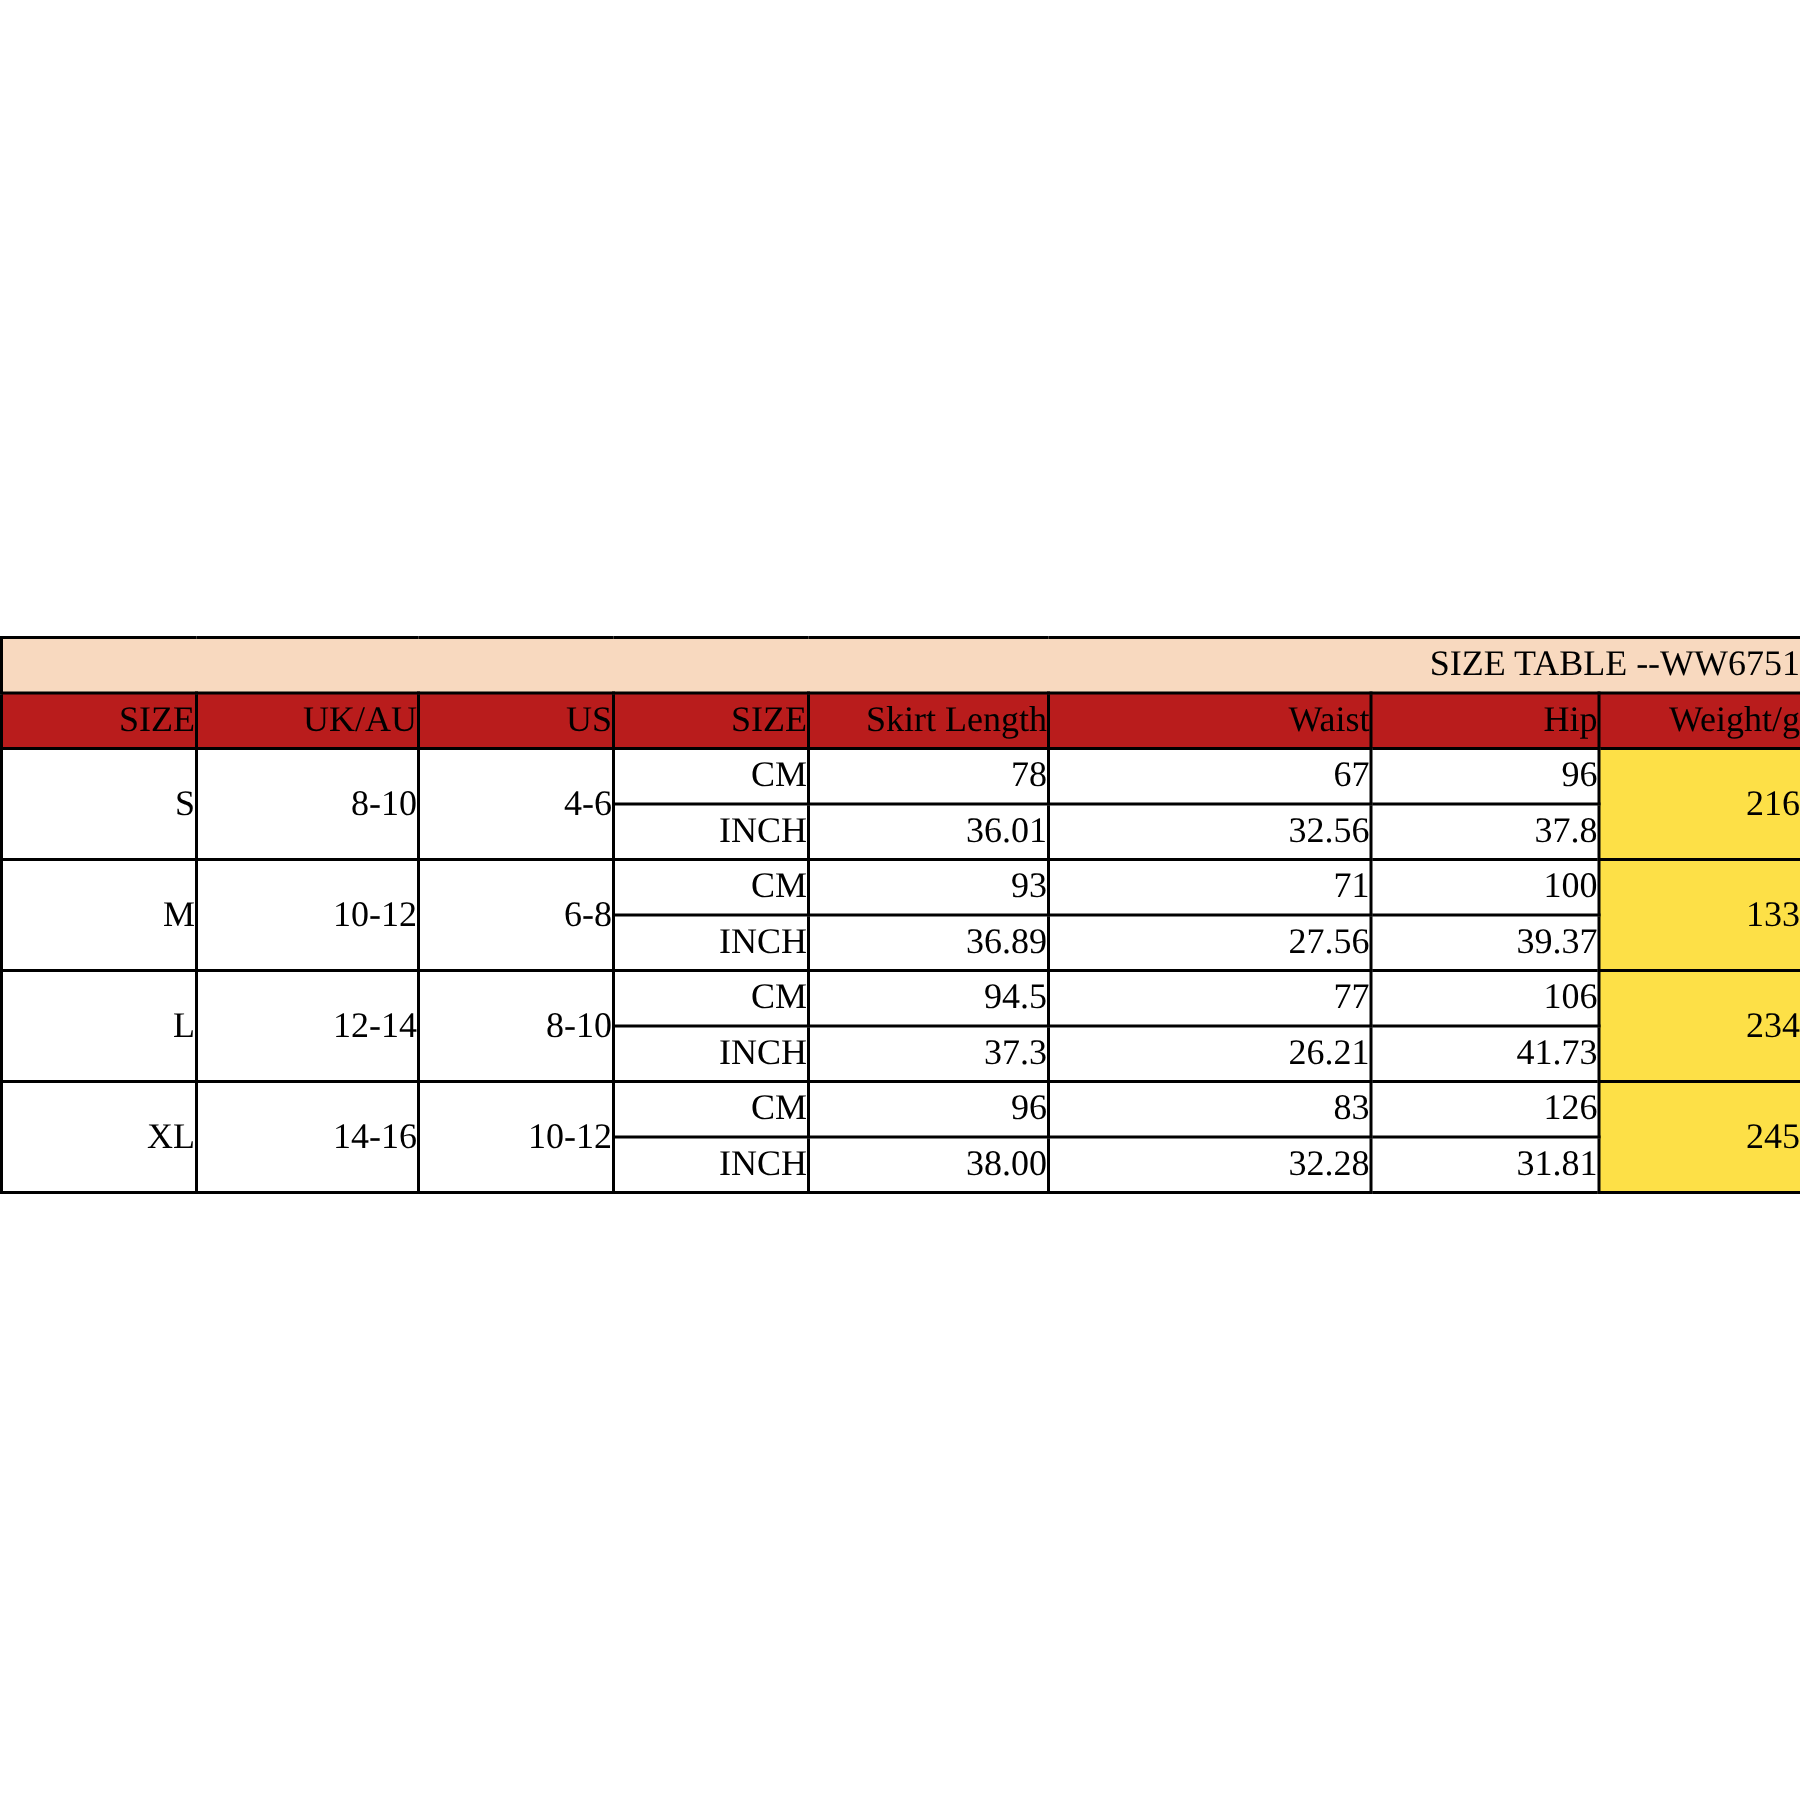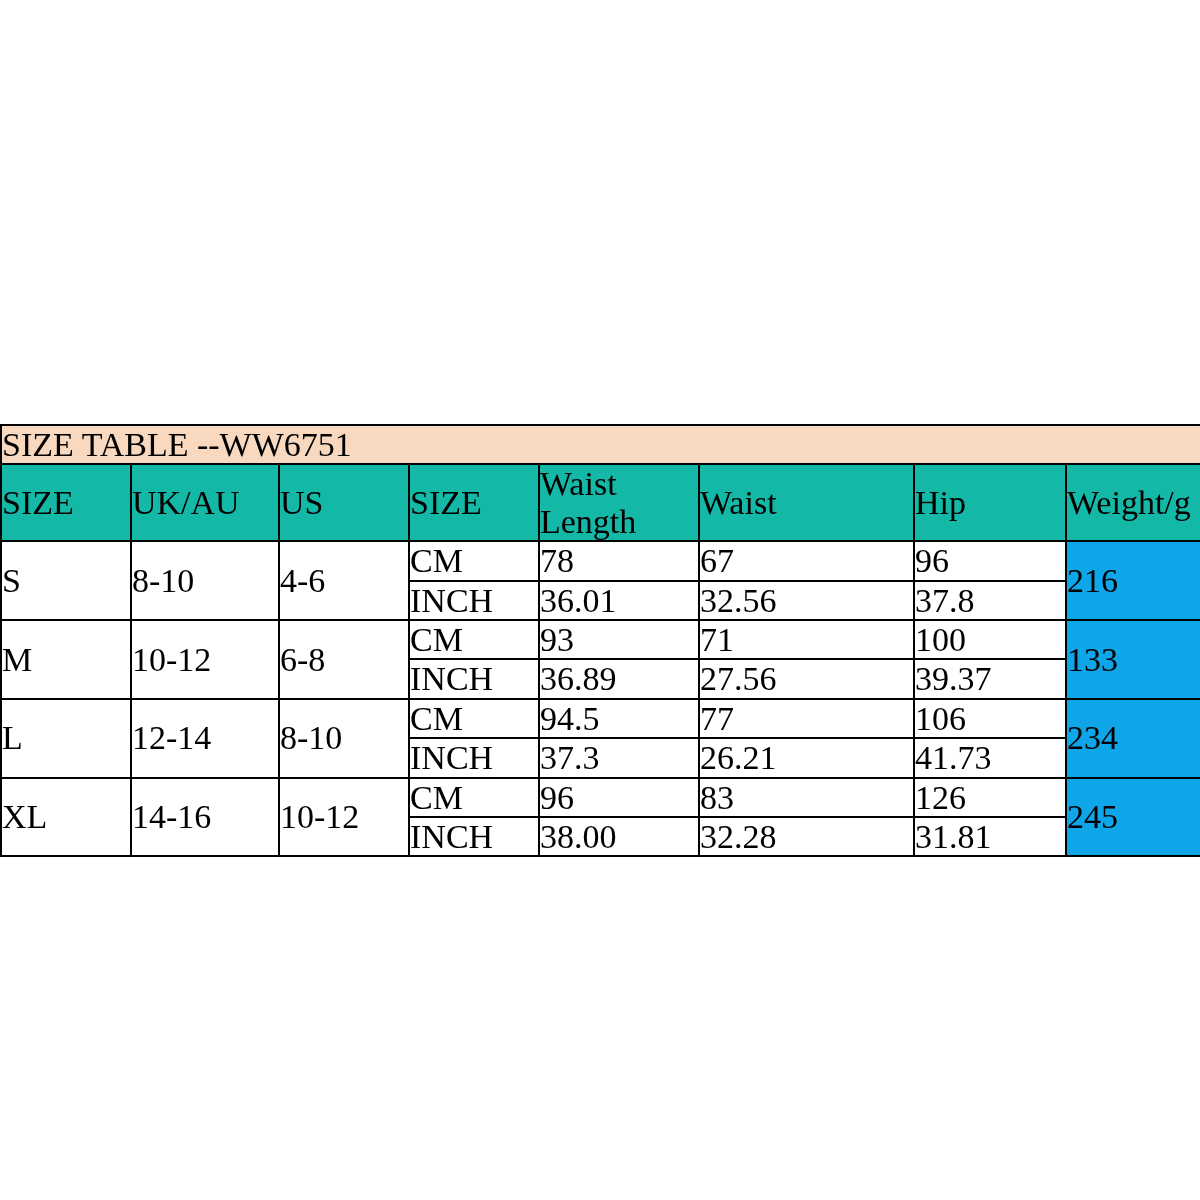--- a/index.html
+++ b/index.html
@@ -26,41 +26,41 @@
     width: 1200px;
   }
   table.size-table {
     border-collapse: collapse;
     table-layout: fixed;
     width: 1200px;
     background: #ffffff;
   }
   table.size-table td {
     border: 2px solid #000000;
-    text-align: left;
+    text-align: right;
     vertical-align: middle;
-    font-size: 34px;
+    font-size: 24px;
     line-height: 1.1;
     padding: 0;
     height: 35px;
     font-family: "Liberation Serif", serif;
     color: #000000;
   }
   .title-cell {
     background: #f8d9bf;
     font-size: 27px;
     height: 38px;
   }
   .head-cell {
-    background: #14b8a6;
+    background: #b91c1c;
     font-size: 27px;
     height: 36px;
   }
   .weight-cell {
-    background: #0ea5e9;
+    background: #fde047;
   }
   .plain {
     background: #ffffff;
   }
   
   col.c-size    { width: 130px; }
   col.c-ukau    { width: 148px; }
   col.c-us      { width: 130px; }
   col.c-unit    { width: 130px; }
   col.c-skirt   { width: 160px; }
@@ -86,21 +86,21 @@
       </colgroup>
       <tbody>
         <tr>
           <td class="title-cell" colspan="8">SIZE TABLE --WW6751</td>
         </tr>
         <tr>
           <td class="head-cell">SIZE</td>
           <td class="head-cell">UK/AU</td>
           <td class="head-cell">US</td>
           <td class="head-cell">SIZE</td>
-          <td class="head-cell">Waist Length</td>
+          <td class="head-cell">Skirt Length</td>
           <td class="head-cell">Waist</td>
           <td class="head-cell">Hip</td>
           <td class="head-cell">Weight/g</td>
         </tr>
 
         <tr>
           <td class="plain" rowspan="2">S</td>
           <td class="plain" rowspan="2">8-10</td>
           <td class="plain" rowspan="2">4-6</td>
           <td class="plain">CM</td>

